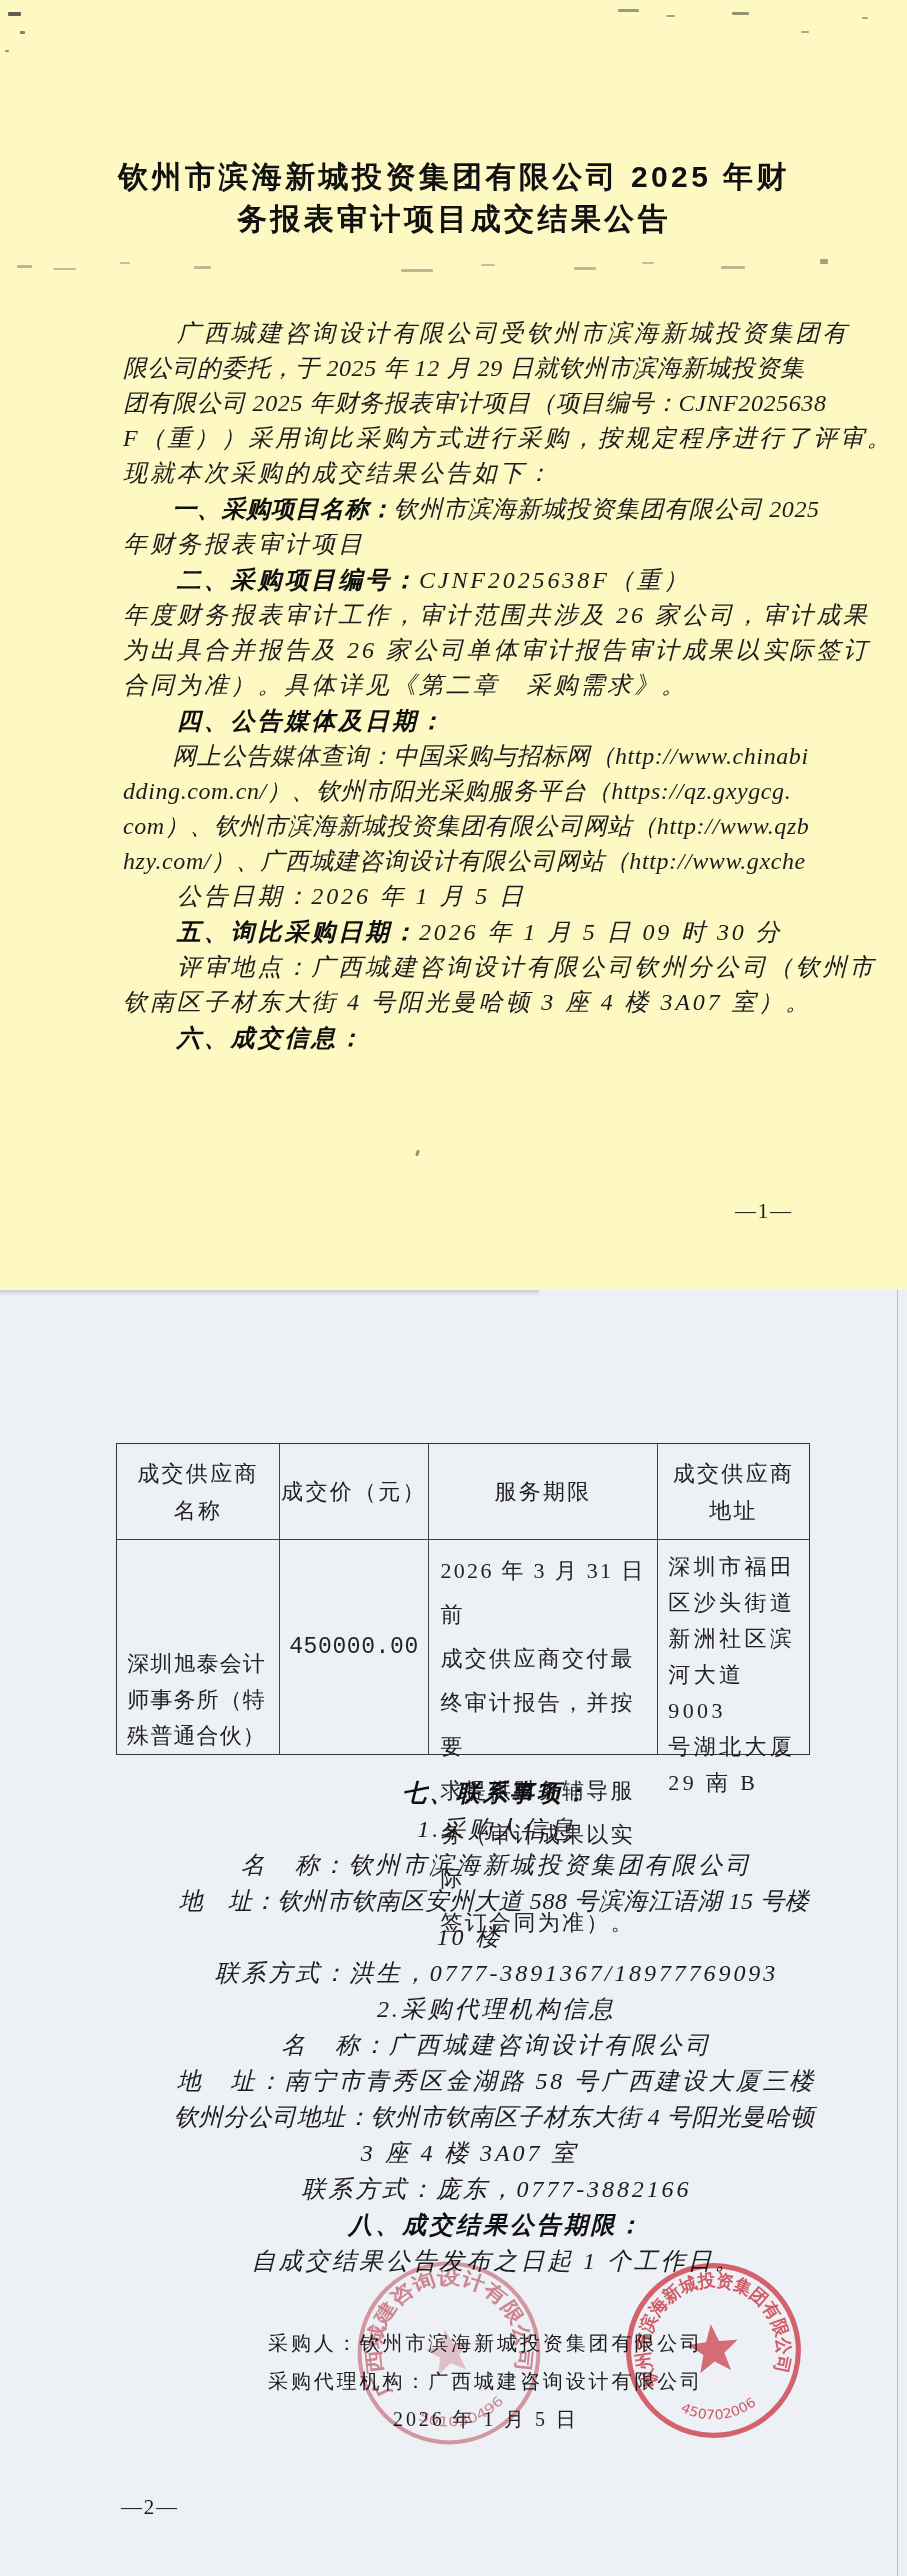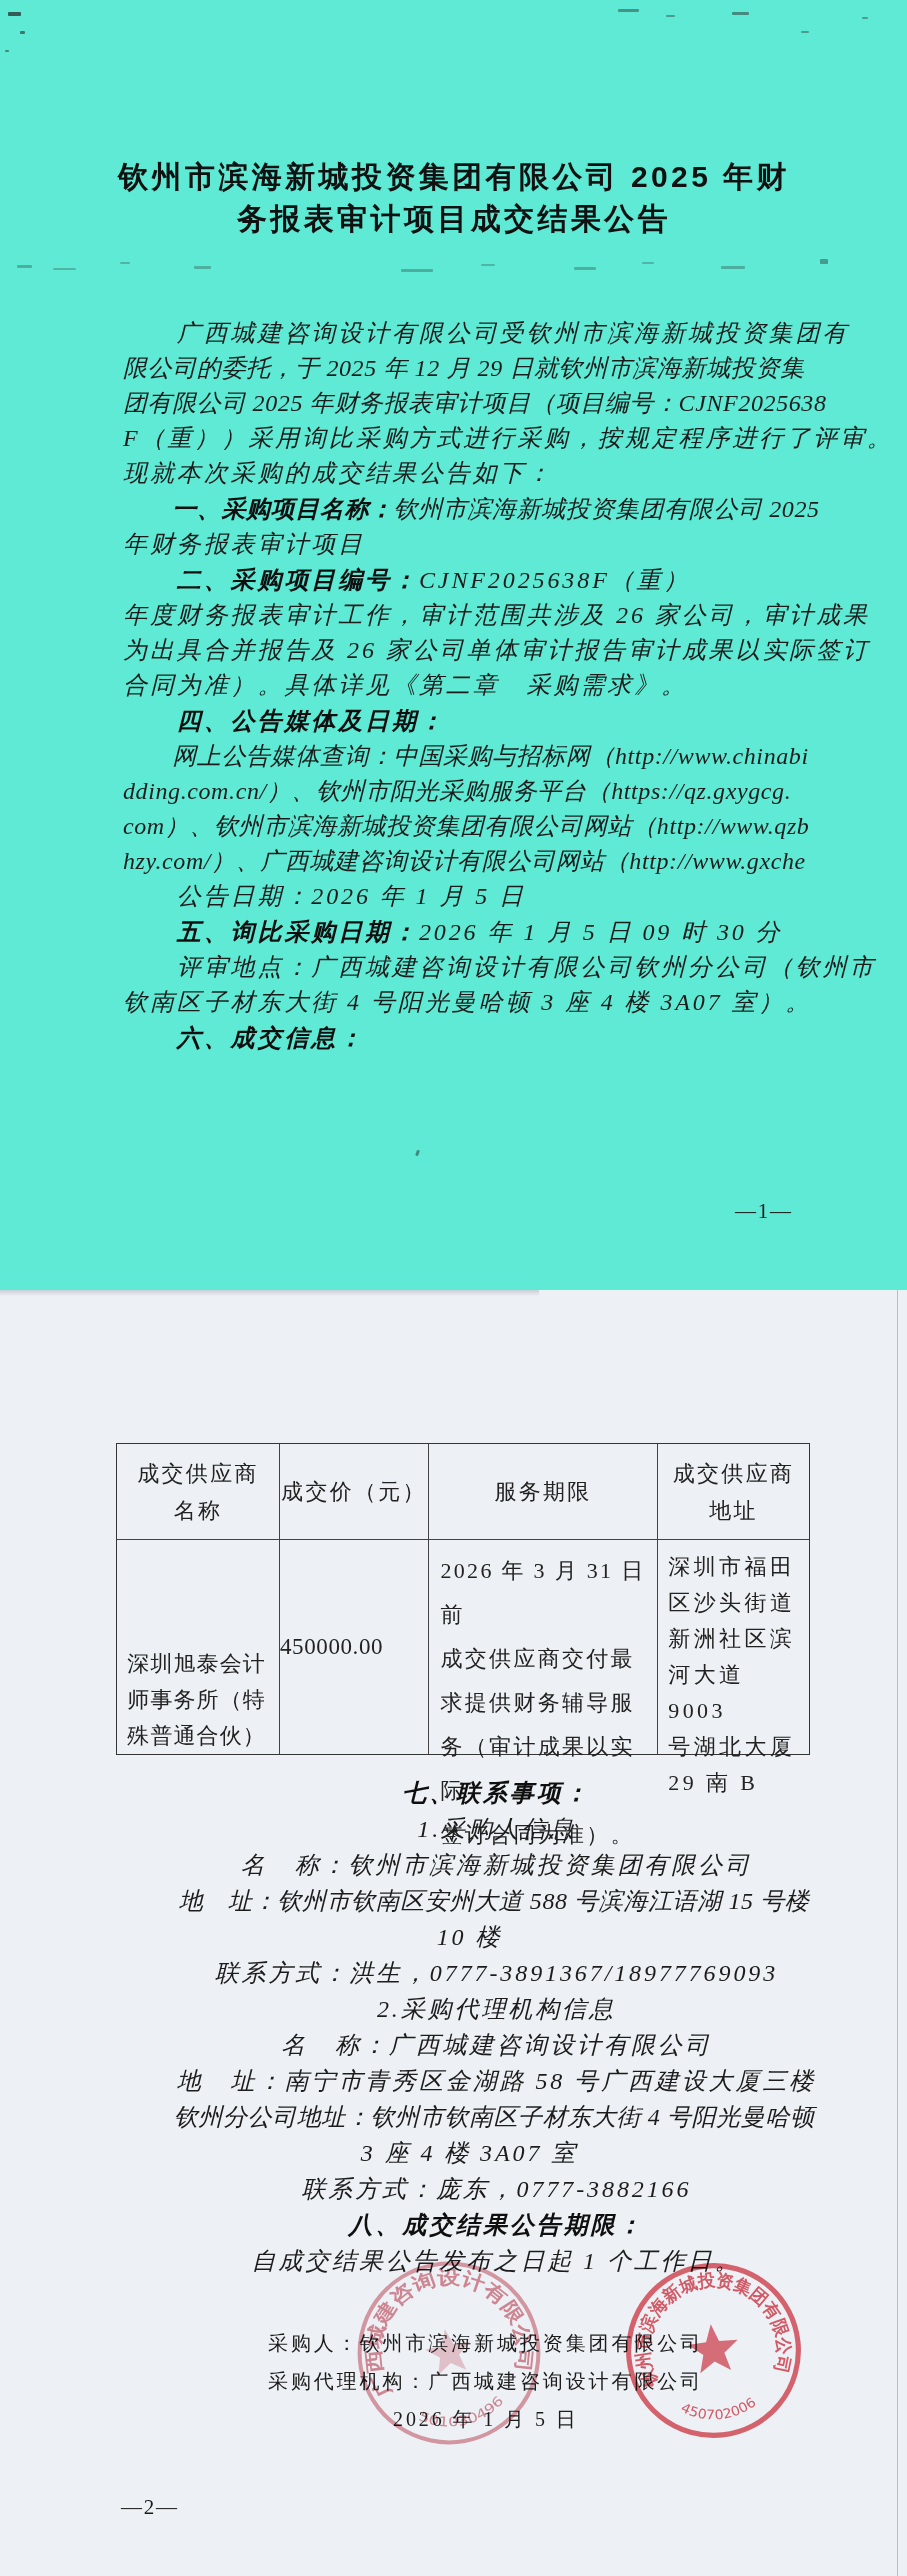--- a/index.html
+++ b/index.html
@@ -3,21 +3,21 @@
 <meta charset="utf-8">
 <style>
   html,body{margin:0;padding:0;}
   body{
     width:908px;height:2576px;position:relative;background:#ffffff;
     font-family:"Liberation Serif","DejaVu Serif",serif;color:#1c1c1c;
     overflow:hidden;
   }
   
   .page{position:absolute;left:0;width:908px;}
-  #page1{top:0;height:1290px;background:#5eead4;}
+  #page1{top:0;height:1290px;background:#fef9c3;}
   #page2{top:1290px;height:1286px;background:#edf0f4;}
   #page2 .edge-line{position:absolute;top:0;left:897px;width:1.1px;height:1286px;background:#a9aeb6;opacity:.75;}
   #page2 .top-smudge{position:absolute;top:0;left:0;width:539px;height:5.7px;
     background:linear-gradient(#c9ced6,rgba(201,206,214,0));}
   
   #p1-title{position:absolute;left:0;top:156px;width:908px;text-align:center;
     font-family:"Liberation Sans","DejaVu Sans",sans-serif;font-weight:700;
     font-size:30px;line-height:42px;letter-spacing:3.4px;color:#111;}
   
   .textblock{position:absolute;white-space:nowrap;}
@@ -30,21 +30,21 @@
   #deal-table{position:absolute;left:116px;top:1443px;width:692px;
     border:1.1px solid #353535;border-top-width:1.7px;
     display:grid;grid-template-columns:163px 149px 229px 151px;grid-template-rows:96px 214px;
     font-size:22px;color:#222;}
   #deal-table .cell{border-right:1.1px solid #434343;border-bottom:1.1px solid #434343;
     box-sizing:border-box;display:flex;flex-direction:column;}
   #deal-table .cell.last-col{border-right:none;}
   #deal-table .cell.last-row{border-bottom:none;}
   #deal-table .hcell{align-items:center;justify-content:center;line-height:37px;letter-spacing:2.3px;}
   #deal-table .td-supplier{justify-content:flex-end;padding-left:10.3px;line-height:36px;letter-spacing:1.1px;}
-  #deal-table .td-price{justify-content:center;font-size:23px;letter-spacing:0.6px;}
+  #deal-table .td-price{align-items:center;justify-content:center;font-size:23px;letter-spacing:0.6px;font-family:Liberation Mono, monospace;}
   #deal-table .td-period{padding:9.2px 5.7px 0 11.5px;line-height:44px;letter-spacing:2.3px;}
   #deal-table .td-address{padding:9.2px 1.1px 0 10.3px;line-height:36px;letter-spacing:3.4px;}
   
   #signature{position:absolute;left:268px;top:2324px;font-size:20px;line-height:38px;
     letter-spacing:2.9px;white-space:nowrap;}
   #sig-date{padding-left:125px;}
   
   .pagenum{position:absolute;font-size:21px;letter-spacing:1.7px;color:#1a1a1a;}
   #pn1{left:735px;top:1199px;}
   #pn2{left:121px;top:2495px;}
@@ -131,20 +131,21 @@
       <div class="line">深圳旭泰会计</div>
       <div class="line">师事务所（特</div>
       <div class="line">殊普通合伙）</div>
     </div>
   <div class="cell td-price last-row" id="td1">
     <span>450000.00</span>
   </div>
   <div class="cell td-period last-row" id="td2">
       <div class="line">2026 年 3 月 31 日前</div>
       <div class="line">成交供应商交付最</div>
+      <div class="line">终审计报告，并按要</div>
       <div class="line">求提供财务辅导服</div>
       <div class="line">务（审计成果以实际</div>
       <div class="line">签订合同为准）。</div>
     </div>
   <div class="cell td-address last-row last-col" id="td3">
       <div class="line">深圳市福田</div>
       <div class="line">区沙头街道</div>
       <div class="line">新洲社区滨</div>
       <div class="line">河大道 9003</div>
       <div class="line">号湖北大厦</div>

